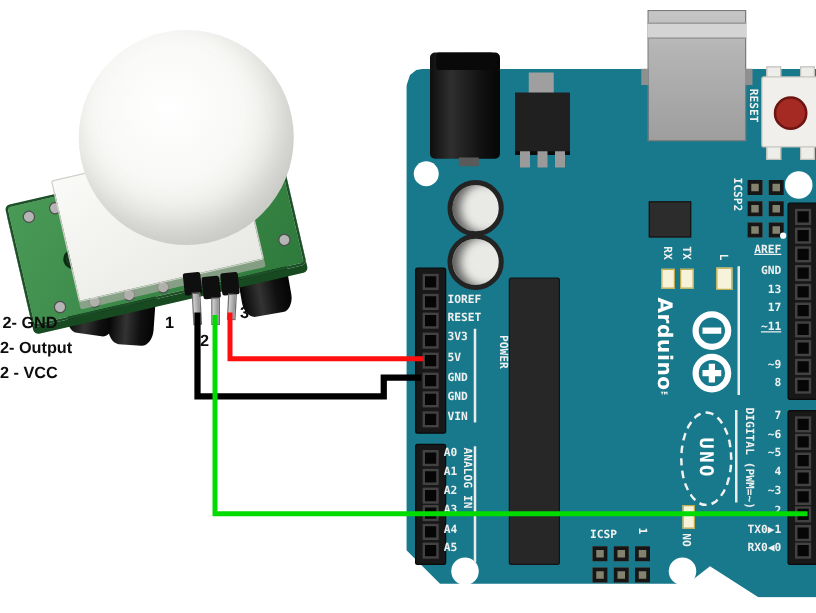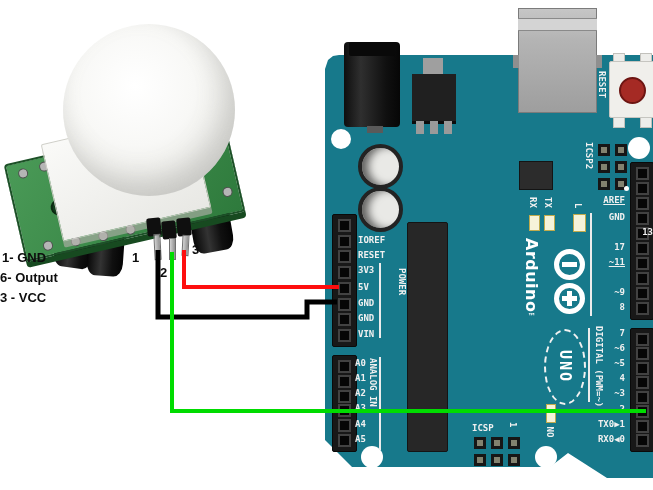--- a/index.html
+++ b/index.html
@@ -176,21 +176,21 @@
     <div class="slk" style="top:373px;">A1</div>
     <div class="slk" style="top:388px;">A2</div>
     <div class="slk" style="top:403px;">A3</div>
     <div class="slk" style="top:419px;">A4</div>
     <div class="slk" style="top:434px;">A5</div>
   </div>
 
   <div class="labelcol" style="left:592px;top:0;width:33px;">
     <div class="slk rt" style="top:195px;text-decoration:underline;">AREF</div>
     <div class="slk rt" style="top:212px;">GND</div>
-    <div class="slk rt" style="top:227px;margin-left:28px;">13</div>
+    <div class="slk rt" style="top:227px;">13</div>
     <div class="slk rt" style="top:242px;">17</div>
     <div class="slk rt" style="top:257px;text-decoration:underline;">~11</div>
     <div class="slk rt" style="top:272px;padding-left:48px;">~10</div>
     <div class="slk rt" style="top:287px;">~9</div>
     <div class="slk rt" style="top:302px;">8</div>
   </div>
 
   <div class="labelcol" style="left:577px;top:0;width:48px;">
     <div class="slk rt" style="top:328px;">7</div>
     <div class="slk rt" style="top:343px;">~6</div>
@@ -257,23 +257,23 @@
     <div class="abs" style="left:177px;top:218px;width:14px;height:18px;background:#0f0f0f;border-radius:2px;transform:rotate(-6deg);"></div>
     <div class="mpin" style="left:154px;top:234px;width:5px;height:24px;transform:rotate(-3deg);"></div>
     <div class="mpin" style="left:169px;top:238px;width:5px;height:20px;"></div>
     <div class="mpin" style="left:182px;top:235px;width:5px;height:19px;transform:rotate(3deg);"></div>
   </div>
 
   <div class="blk" style="left:132px;top:251px;">1</div>
   <div class="blk" style="left:160px;top:266px;">2</div>
   <div class="blk" style="left:192px;top:243px;">3</div>
 
-  <div class="blk" style="left:2px;top:251px;">1- GND</div>
-  <div class="blk" style="left:0px;top:271px;">6- Output</div>
-  <div class="blk" style="left:0px;top:291px;">3 - VCC</div>
+  <div class="blk" style="left:2px;top:251px;">2- GND</div>
+  <div class="blk" style="left:0px;top:271px;">2- Output</div>
+  <div class="blk" style="left:0px;top:291px;">2 - VCC</div>
 
   <svg width="653" height="490" viewBox="0 0 653 490">
     <polyline points="158,250 158,317 307,317 307,302 337,302" fill="none" stroke-width="5" stroke="#000000"></polyline>
     <polyline points="184,250 184,287 339,287" fill="none" stroke-width="4" stroke="#fe0e0e"></polyline>
     <polyline points="172,252 172,411 646,411" fill="none" stroke-width="4" stroke="#00dc00"></polyline>
   </svg>
 
 </div>
 
 </body></html>

